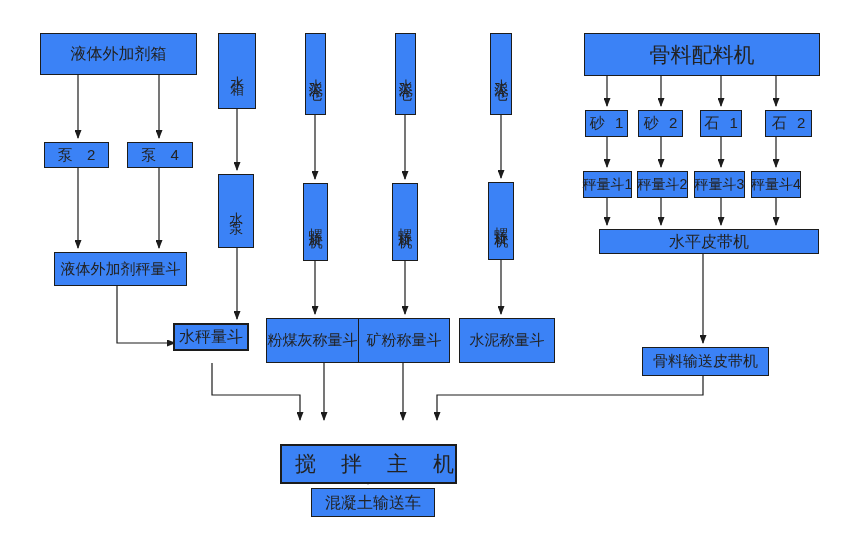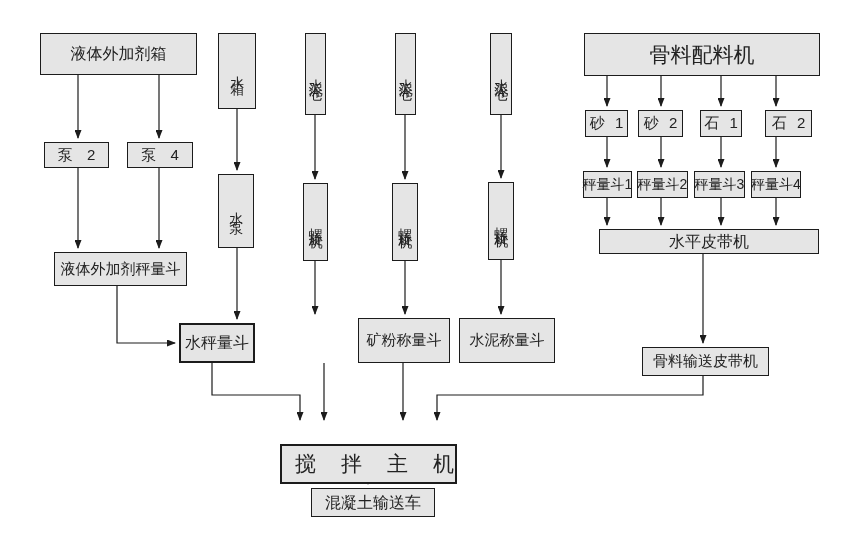--- a/index.html
+++ b/index.html
@@ -10,21 +10,21 @@
     background: #ffffff;
     font-family: "Liberation Sans", "DejaVu Sans", sans-serif;
     color: #222222;
     overflow: hidden;
   }
   #wires { position: absolute; left: 0; top: 0; width: 867px; height: 554px; }
   .box {
     position: absolute;
     box-sizing: border-box;
     border: 1px solid #1c1c1c;
-    background: #e5e5e5;
+    background: #3b82f6;
     display: flex;
     align-items: center;
     justify-content: center;
     font-size: 15px;
     line-height: 1.1;
     white-space: nowrap;
     color: #222222;
   }
   .v {
     writing-mode: vertical-rl;
@@ -123,22 +123,23 @@
   <div class="box v" style="left:303px; top:183px; width:25px; height:78px; letter-spacing:4px;">螺旋机</div>
 
   <div class="box v" style="left:392px; top:183px; width:26px; height:78px; letter-spacing:4px;">螺旋机</div>
 
   <div class="box v" style="left:488px; top:182px; width:26px; height:78px; letter-spacing:4px;">螺旋机</div>
 
   <div class="box mid" style="left:599px; top:229px; width:220px; height:25px;">水平皮带机</div>
 
   <div class="box" style="left:54px; top:252px; width:133px; height:34px;">液体外加剂秤量斗</div>
 
-  <div class="box bold-border mid" style="left:179px; top:323px; width:76px; height:40px;">水秤量斗</div>
+  <div class="box bold-border mid" style="left:173px; top:323px; width:76px; height:28px;">水秤量斗</div>
 
+  <div class="box" style="left:266px; top:318px; width:93px; height:45px;">粉煤灰称量斗</div>
 
   <div class="box" style="left:358px; top:318px; width:92px; height:45px;">矿粉称量斗</div>
 
   <div class="box" style="left:459px; top:318px; width:96px; height:45px;">水泥称量斗</div>
 
   <div class="box" style="left:642px; top:347px; width:127px; height:29px;">骨料输送皮带机</div>
 
   <div class="box big bold-border mixer-label" style="left:280px; top:424px; width:177px; height:40px;">搅拌主机</div>
 
   <div class="box mid" style="left:311px; top:488px; width:124px; height:29px;">混凝土输送车</div>

